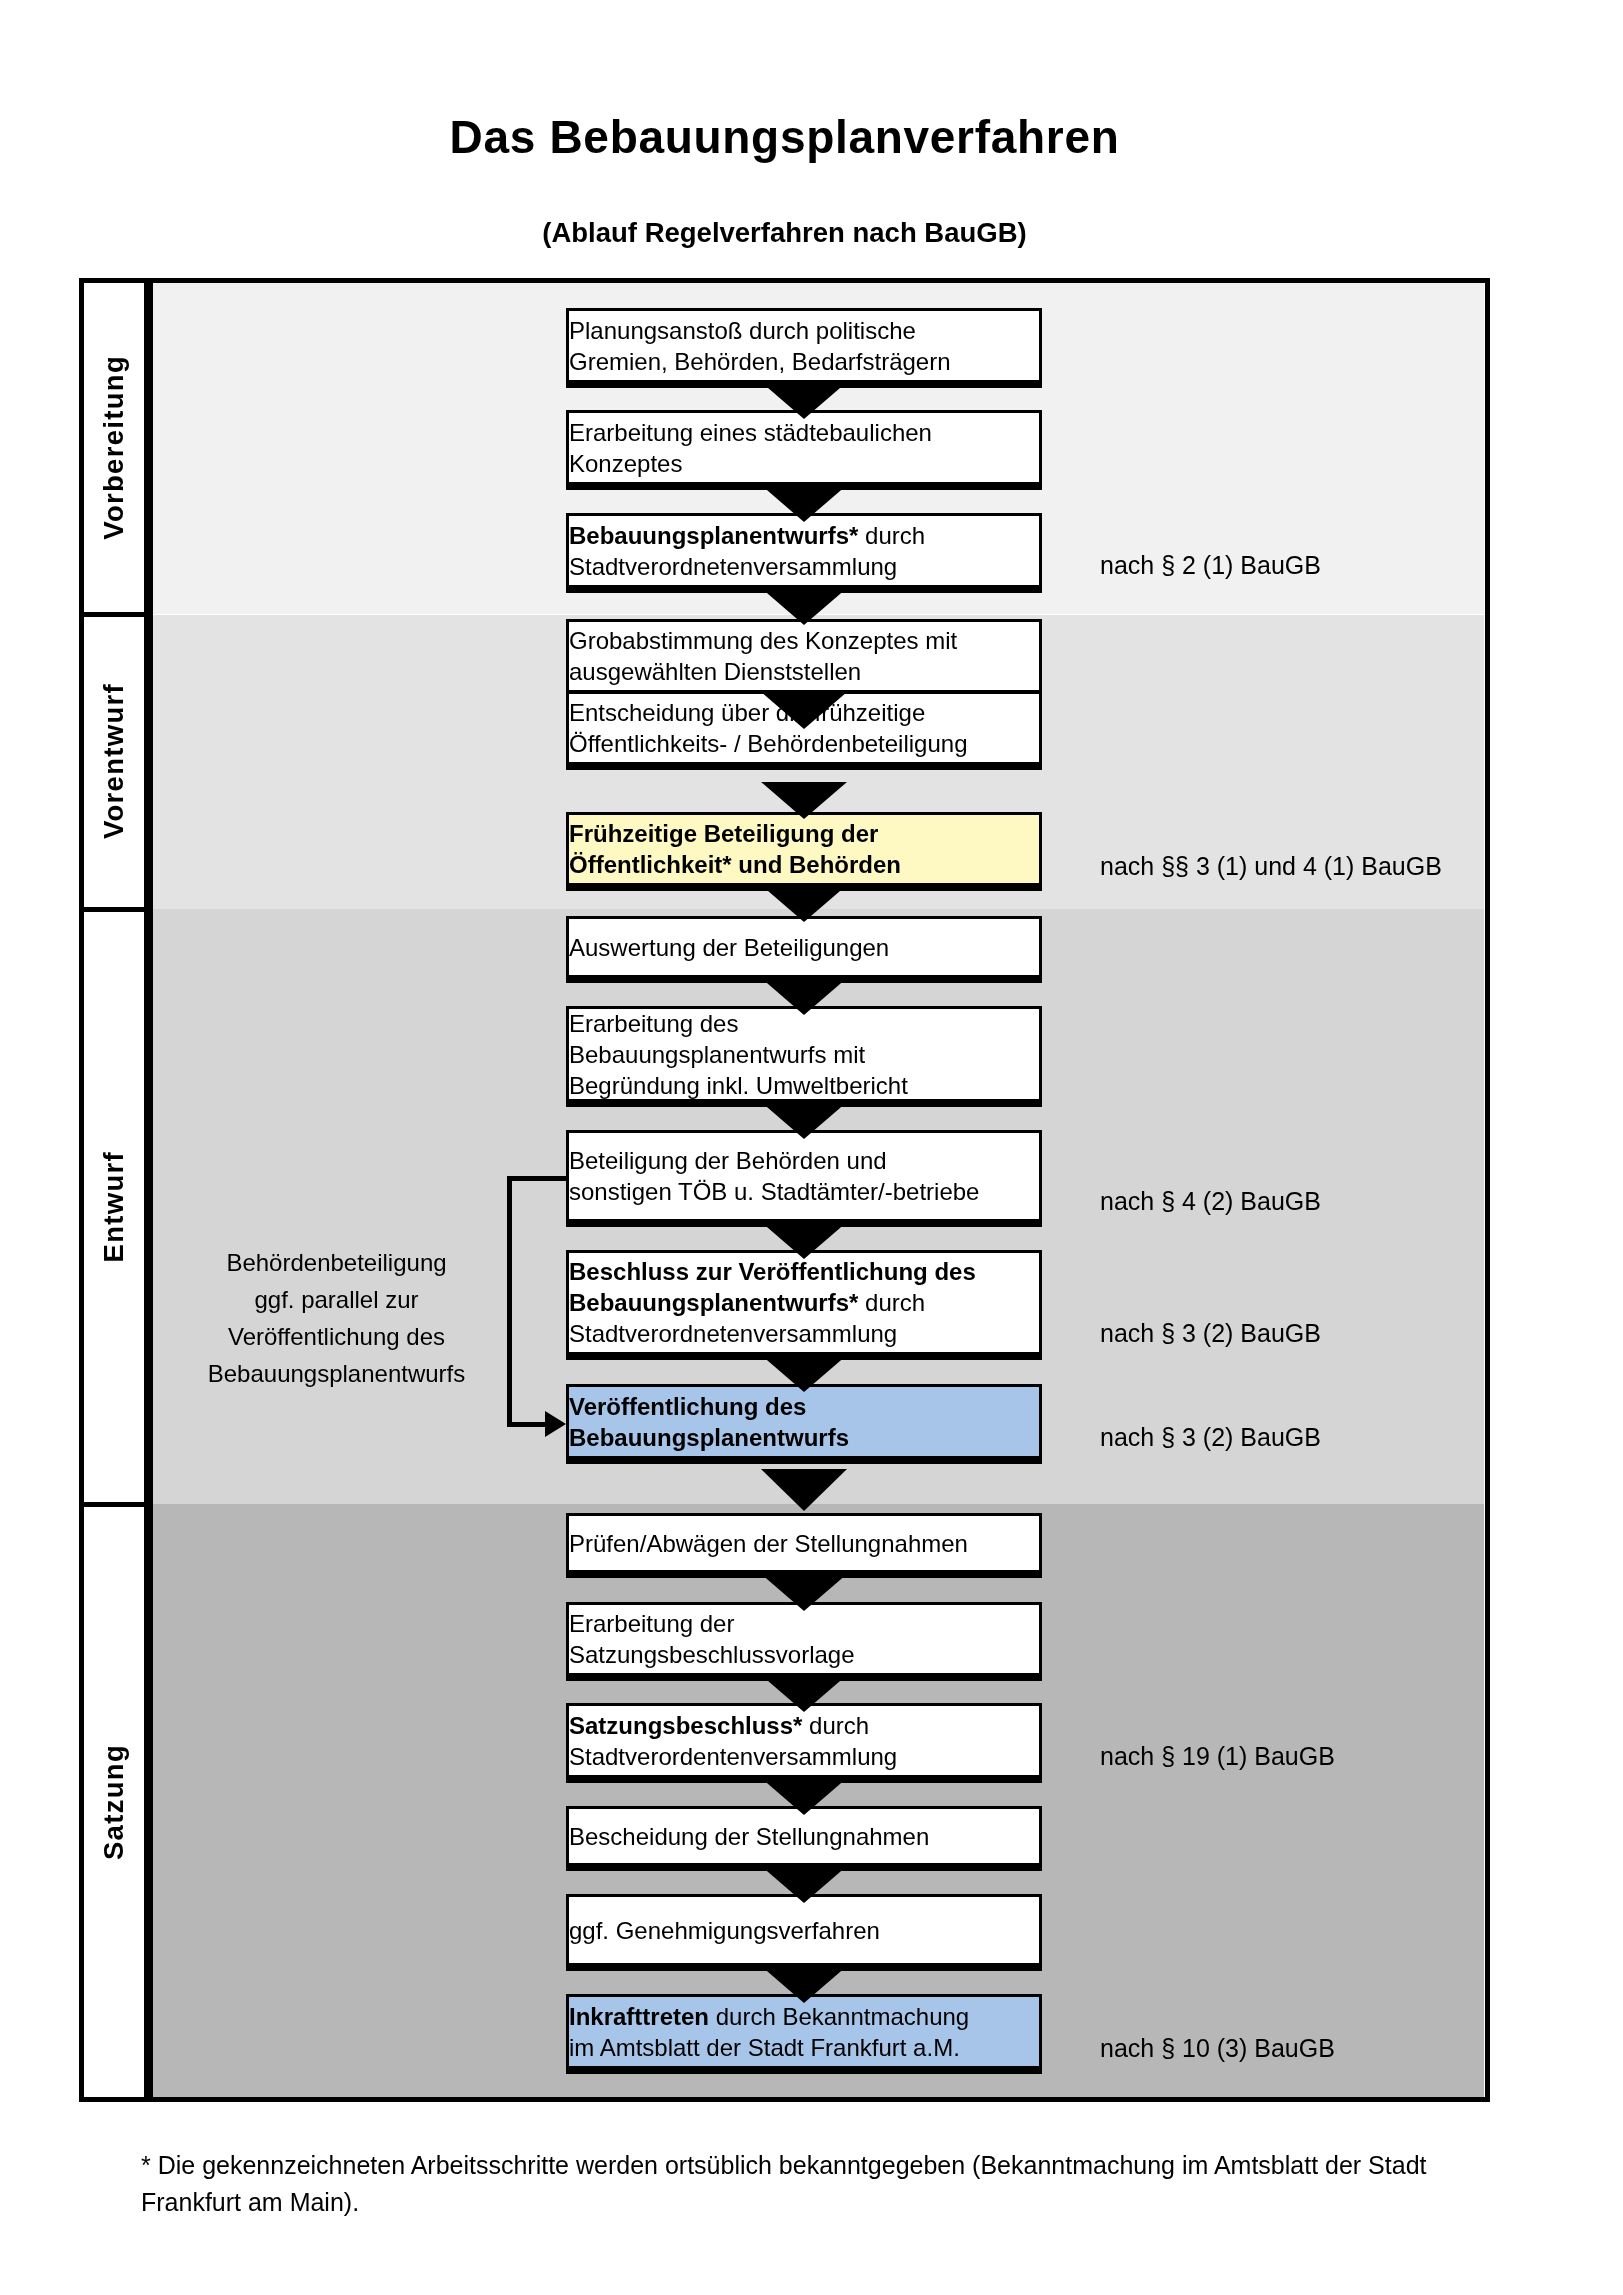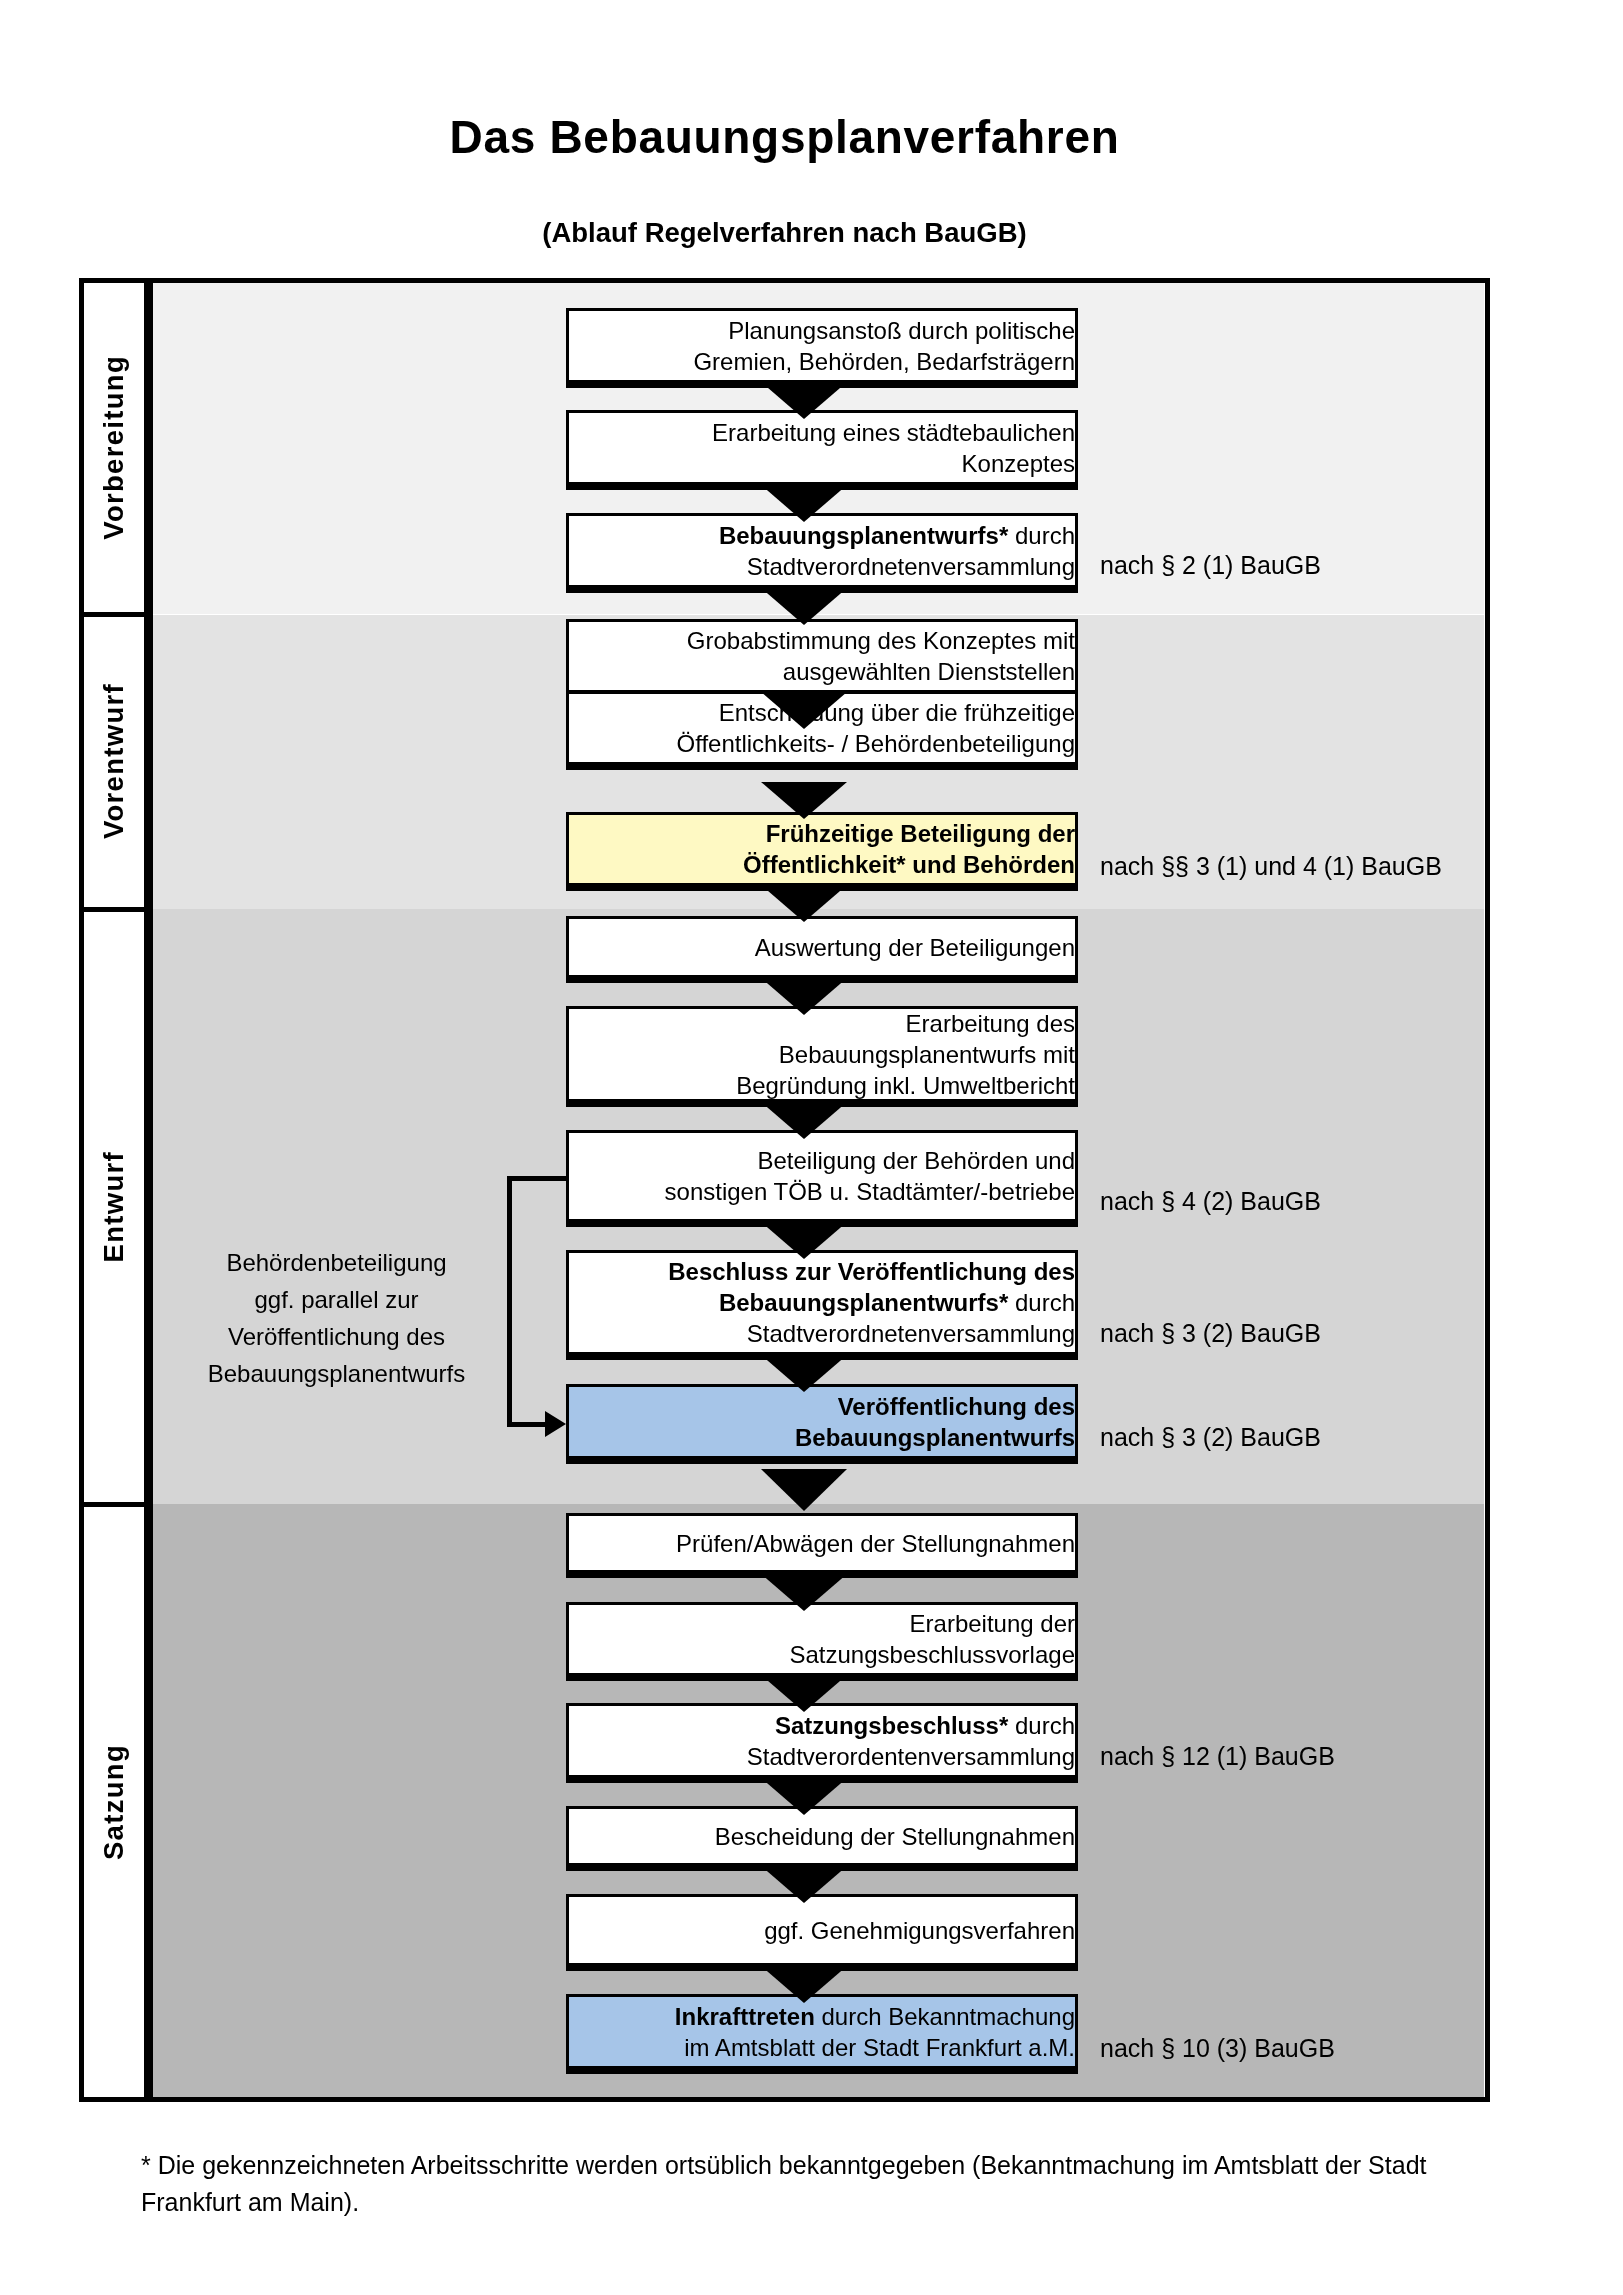--- a/index.html
+++ b/index.html
@@ -49,27 +49,27 @@
     white-space:nowrap;
   }
   .cell-1{top:283px;height:329px;}
   .cell-2{top:617px;height:289px;}
   .cell-3{top:912px;height:590px;}
   .cell-4{top:1507px;height:590px;}
   .phase-divider{
     left:84px;width:60px;height:5.2px;background:#000;
   }
   .box{
-    left:566px;width:512px;
+    left:566px;width:476px;
     background:#ffffff;
     border:3.9px solid #000;
     border-bottom-width:8.5px;
     box-sizing:border-box;
     display:flex;flex-direction:column;
-    align-items:flex-end;justify-content:center;
+    align-items:flex-start;justify-content:center;
     text-align:center;
     font-size:24px;line-height:31px;
   }
   .box.highlight{background:#a6c5e8;}
   .box .box-line{white-space:nowrap;}
   .arrow-down{
     width:0;height:0;
     border-left:43px solid transparent;
     border-right:43px solid transparent;
     border-top:37px solid #000;
@@ -215,21 +215,21 @@
   <div class="abs arrow-down" style="top:1675px;"></div>
   <div class="abs arrow-down" style="top:1778px;"></div>
   <div class="abs arrow-down" style="top:1866px;"></div>
   <div class="abs arrow-down" style="top:1966px;"></div>
 
   <div class="abs annotation" style="top:550px;">nach § 2 (1) BauGB</div>
   <div class="abs annotation" style="top:851px;">nach §§ 3 (1) und 4 (1) BauGB</div>
   <div class="abs annotation" style="top:1186px;">nach § 4 (2) BauGB</div>
   <div class="abs annotation" style="top:1318px;">nach § 3 (2) BauGB</div>
   <div class="abs annotation" style="top:1422px;">nach § 3 (2) BauGB</div>
-  <div class="abs annotation" style="top:1741px;">nach § 12 (1) BauGB</div>
+  <div class="abs annotation" style="top:1741px;">nach § 19 (1) BauGB</div>
   <div class="abs annotation" style="top:2033px;">nach § 10 (3) BauGB</div>
 
   <div class="abs side-note">
     <div>Behördenbeteiligung</div>
     <div>ggf. parallel zur</div>
     <div>Veröffentlichung des</div>
     <div>Bebauungsplanentwurfs</div>
   </div>
   <div class="abs bracket bracket-top"></div>
   <div class="abs bracket bracket-vert"></div>

